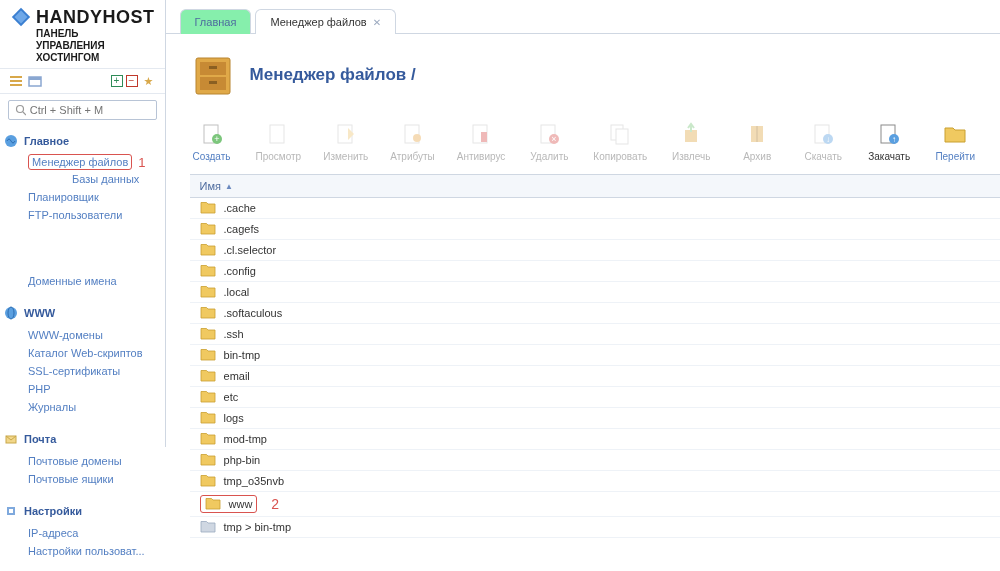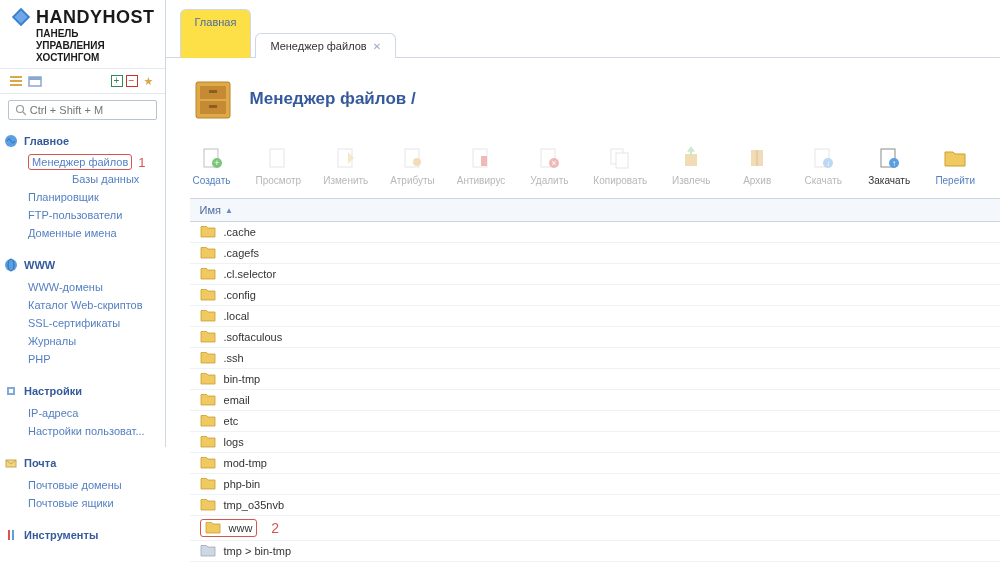--- a/index.html
+++ b/index.html
@@ -17,22 +17,22 @@
 .search-box input { border: none; outline: none; font-size: 11px; width: 100%; color: #999; }
 .nav-group { margin-top: 10px; }
 .nav-header { display: flex; align-items: center; gap: 6px; padding: 4px 4px; font-weight: bold; color: #355a9c; cursor: pointer; }
 .nav-header-icon { width: 14px; height: 14px; display: inline-flex; align-items: center; justify-content: center; font-size: 11px; }
 .nav-items { padding: 2px 0 2px 28px; }
 .nav-item { color: #537fc2; padding: 3px 0; cursor: pointer; font-size: 11px; }
 .nav-item.highlighted { border: 1.5px solid #d9534f; padding: 1px 3px; display: inline-block; border-radius: 3px; }
 .annotation { color: #d9534f; font-size: 13px; margin-left: 6px; }
 .main { flex: 1; background: #fff; display: flex; flex-direction: column; }
 .tabs { display: flex; gap: 4px; padding: 8px 0 0 14px; border-bottom: 1px solid #cfd7e2; }
-.tab { background: #fde047; border: 1px solid #cfd7e2; border-bottom: none; padding: 6px 14px; border-radius: 6px 6px 0 0; color: #4d6b9e; font-size: 11px; cursor: pointer; position: relative; top: 1px; }
-.tab.active { background: #fff; color: #333; margin-top: 24px; }
+.tab { background: #86efac; border: 1px solid #cfd7e2; border-bottom: none; padding: 6px 14px; border-radius: 6px 6px 0 0; color: #4d6b9e; font-size: 11px; cursor: pointer; position: relative; top: 1px; }
+.tab.active { background: #fff; color: #333; }
 .tab-close { margin-left: 6px; color: #9ba9bf; font-size: 10px; }
 .page-header { display: flex; align-items: center; gap: 14px; padding: 18px 24px 14px; }
 .page-header-icon { width: 46px; height: 46px; }
 .page-title { font-size: 17px; font-weight: bold; color: #355a9c; }
 .action-bar { display: flex; gap: 22px; padding: 8px 24px 6px; align-items: flex-end; flex-wrap: nowrap; }
 .action { display: flex; flex-direction: column; align-items: center; gap: 3px; cursor: pointer; min-width: 44px; }
 .action-icon { width: 28px; height: 28px; display: flex; align-items: center; justify-content: center; font-size: 20px; }
 .action-label { font-size: 10px; color: #537fc2; white-space: nowrap; }
 .action.disabled .action-label { color: #b8b8b8; }
 .action.dark .action-label { color: #333; }
@@ -114,21 +114,21 @@
             </div>
             <div style="display: flex; align-items: flex-end; padding-left: 44px;">
               <div class="nav-item">Базы данных</div>
             </div>
             <div style="display: flex; align-items: center;">
               <div class="nav-item">Планировщик</div>
             </div>
             <div style="display: flex; align-items: center;">
               <div class="nav-item">FTP-пользователи</div>
             </div>
-            <div style="display: flex; align-items: flex-end;">
+            <div style="display: flex; align-items: flex-end; margin-top: 48px;">
               <div class="nav-item">Доменные имена</div>
             </div>
           </div>
         </div>
         <div class="nav-group">
           <div class="nav-header">
             <span class="nav-header-icon">
               <svg width="14" height="14">
                 <circle cx="7" cy="7" r="6" fill="#5a9fe0"></circle>
                 <ellipse cx="7" cy="7" rx="3" ry="6" fill="none" stroke="#2d6db2"></ellipse>
@@ -140,62 +140,62 @@
             <div style="display: flex; align-items: center;">
               <div class="nav-item">WWW-домены</div>
             </div>
             <div style="display: flex; align-items: center;">
               <div class="nav-item">Каталог Web-скриптов</div>
             </div>
             <div style="display: flex; align-items: center;">
               <div class="nav-item">SSL-сертификаты</div>
             </div>
             <div style="display: flex; align-items: center;">
+              <div class="nav-item">PHP</div>
+            </div>
+            <div style="display: flex; align-items: center;">
               <div class="nav-item">Журналы</div>
             </div>
-            <div style="display: flex; align-items: center;">
-              <div class="nav-item">PHP</div>
+          </div>
+        </div>
+        <div class="nav-group">
+          <div class="nav-header">
+            <span class="nav-header-icon">
+              <svg width="14" height="14">
+                <rect x="2" y="4" width="10" height="7" fill="#f2d78a" stroke="#c9a84a"></rect>
+                <path d="M2 4 L7 8 L12 4" stroke="#c9a84a" fill="none"></path>
+              </svg>
+            </span>
+            <span>Почта</span>
+          </div>
+          <div class="nav-items">
+            <div style="display: flex; align-items: center;">
+              <div class="nav-item">Почтовые домены</div>
+            </div>
+            <div style="display: flex; align-items: center;">
+              <div class="nav-item">Почтовые ящики</div>
             </div>
           </div>
         </div>
         <div class="nav-group">
           <div class="nav-header">
             <span class="nav-header-icon">
               <svg width="14" height="14">
                 <rect x="3" y="3" width="8" height="8" fill="#7fa9dd"></rect>
                 <rect x="5" y="5" width="4" height="4" fill="#fff"></rect>
               </svg>
             </span>
             <span>Настройки</span>
           </div>
           <div class="nav-items">
             <div style="display: flex; align-items: center;">
               <div class="nav-item">IP-адреса</div>
             </div>
             <div style="display: flex; align-items: center;">
               <div class="nav-item">Настройки пользоват...</div>
-            </div>
-          </div>
-        </div>
-        <div class="nav-group">
-          <div class="nav-header">
-            <span class="nav-header-icon">
-              <svg width="14" height="14">
-                <rect x="2" y="4" width="10" height="7" fill="#f2d78a" stroke="#c9a84a"></rect>
-                <path d="M2 4 L7 8 L12 4" stroke="#c9a84a" fill="none"></path>
-              </svg>
-            </span>
-            <span>Почта</span>
-          </div>
-          <div class="nav-items">
-            <div style="display: flex; align-items: center;">
-              <div class="nav-item">Почтовые домены</div>
-            </div>
-            <div style="display: flex; align-items: center;">
-              <div class="nav-item">Почтовые ящики</div>
             </div>
           </div>
         </div>
         <div class="nav-group">
           <div class="nav-header">
             <span class="nav-header-icon">
               <svg width="14" height="14">
                 <rect x="4" y="2" width="2" height="10" fill="#d9534f"></rect>
                 <rect x="8" y="2" width="2" height="10" fill="#5a9fe0"></rect>
               </svg>

